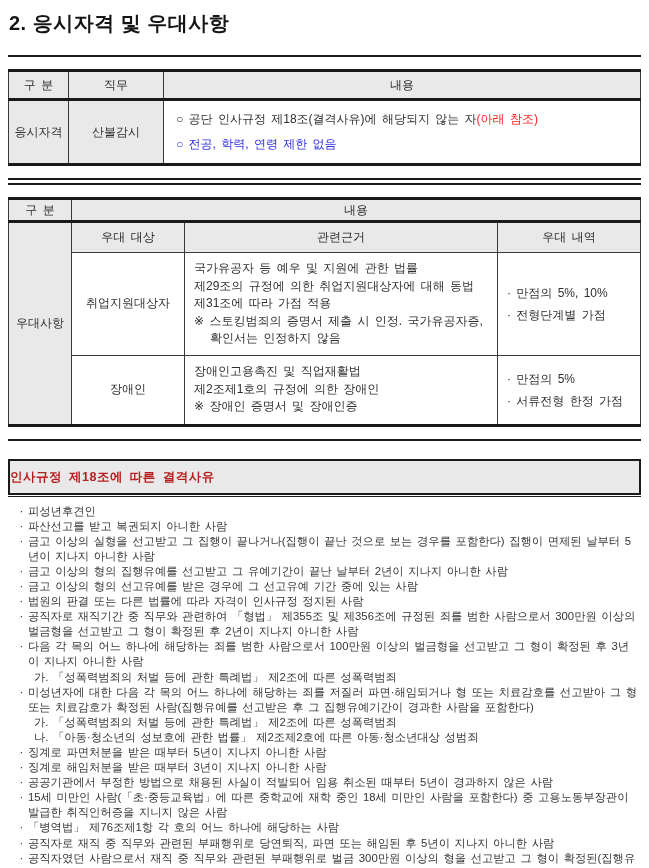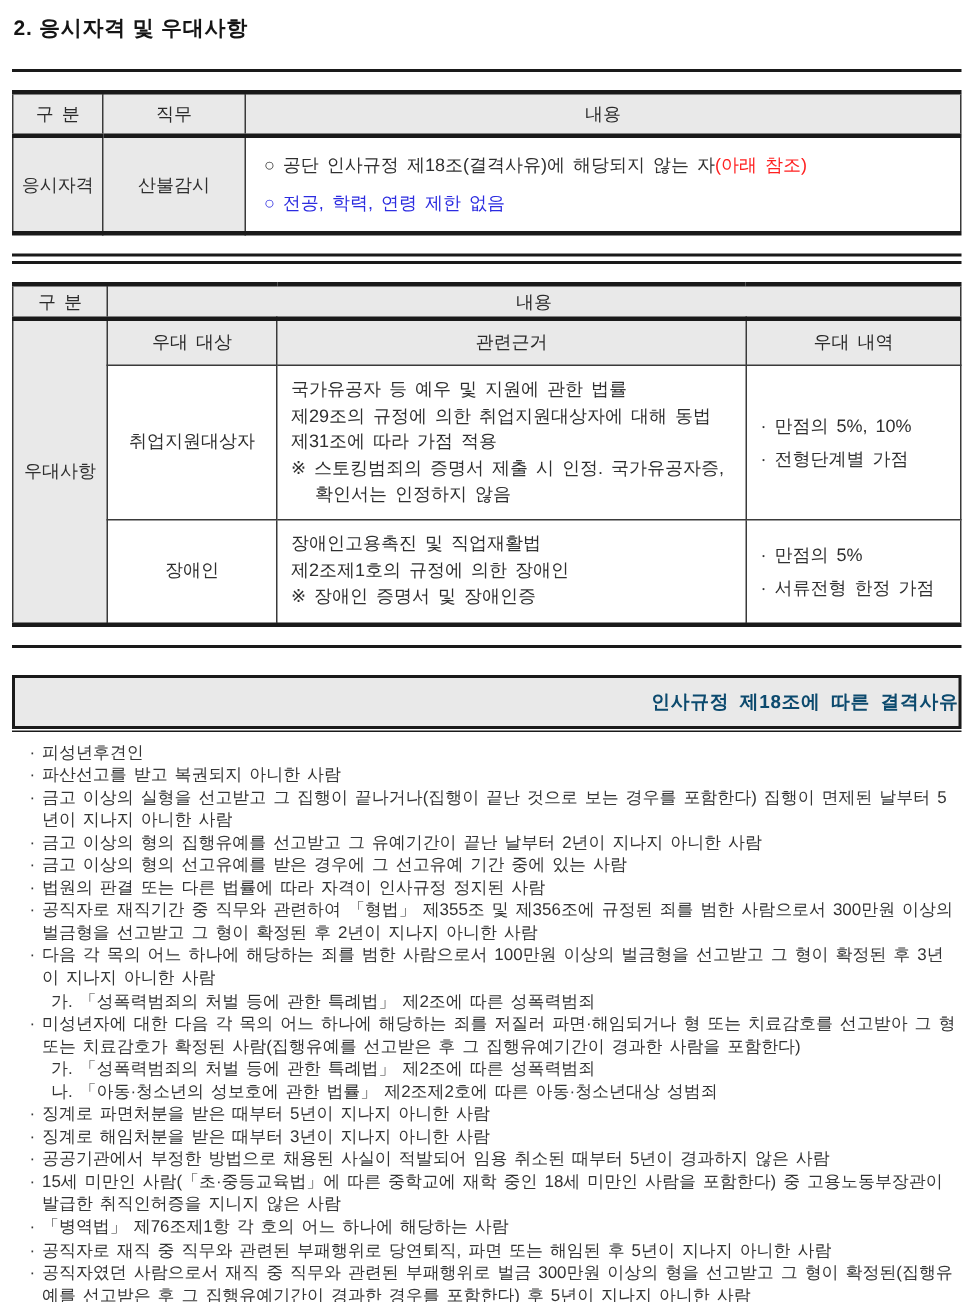--- a/index.html
+++ b/index.html
@@ -13,21 +13,21 @@
   *{ margin:0; padding:0; box-sizing:border-box; }
   html,body{ background:#ffffff; }
   body{
     width:649px; height:868px;
     padding:6px 8px 4px 8px;
     font-family:"Liberation Sans","DejaVu Sans",sans-serif;
     color:var(--ink);
     overflow:hidden;
   }
   .page-title{
-    font-size:14px; font-weight:700; color:#151515;
+    font-size:20px; font-weight:700; color:#151515;
     letter-spacing:.5px; margin:4px 0 18px 1px;
   }
   
   .frame{
     border-top:2px solid var(--line);
     border-bottom:2px solid var(--line);
     padding:12px 0;
   }
   .frame table{
     width:100%; border-collapse:collapse; table-layout:fixed;
@@ -61,21 +61,21 @@
   .basis-1 .line:nth-child(5){ padding-left:16px; }
   .tbl2 .benefit{ padding:4px 4px 4px 9px; vertical-align:middle; text-align:left; }
   .tbl2 .benefit .line{ line-height:22px; }
   .tbl2 .row-1 td{ height:93px; }
   .tbl2 .row-2 td{ height:70px; }
   
   .dq-frame{ margin-top:18px; }
   .dq-header{
     border:2px solid var(--line);
     background:var(--gray);
-    text-align:right; font-weight:700; font-size:12.5px; color:#0c4a6e;
+    text-align:left; font-weight:700; font-size:12.5px; color:#b91c1c;
     padding:8px 0 7px 0; letter-spacing:.5px; word-spacing:3px;
   }
   .dq-sep{ border-bottom:1px solid var(--line); margin-top:1px; }
   .dq-body{
     border-bottom:3px solid var(--line);
     padding:7px 4px 9px 7px;
     font-size:11.3px; line-height:15.1px; color:#343434;
     word-spacing:1.5px;
   }
   .dq-item{ display:flex; }

